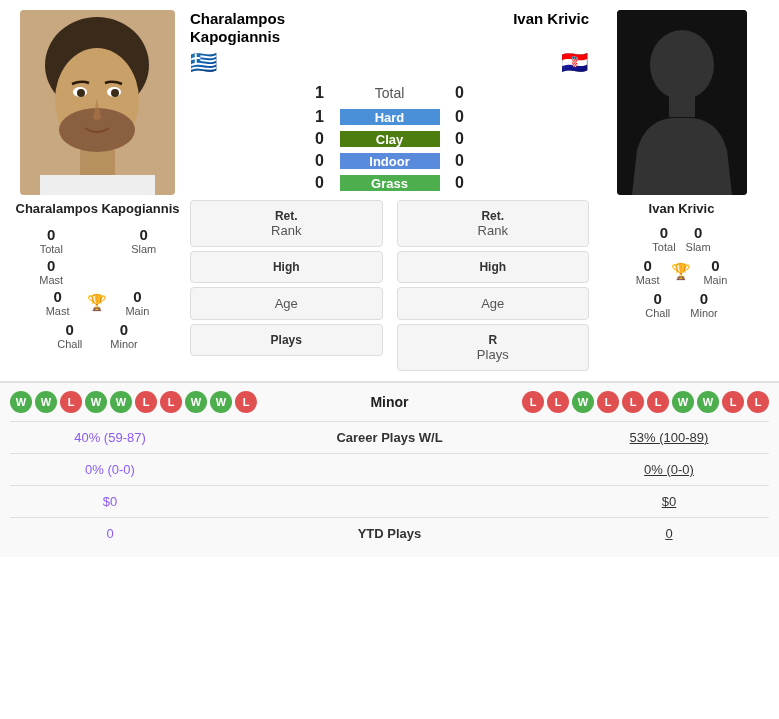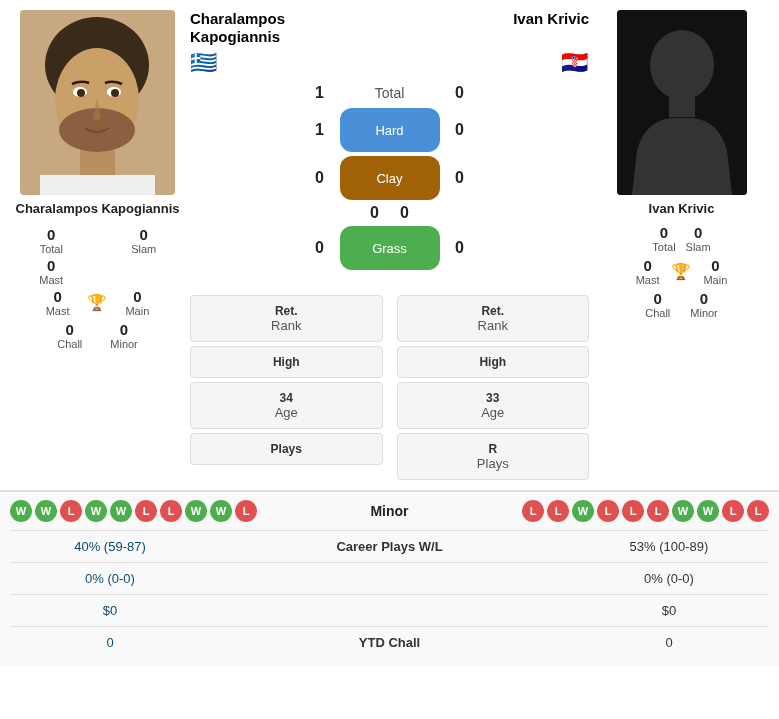--- a/index.html
+++ b/index.html
@@ -112,32 +112,32 @@
     .score-num {
       font-size: 16px;
       font-weight: bold;
       color: #222;
       width: 20px;
       text-align: center;
     }
 
     .surface-badge {
       width: 100px;
-      height: 44px;
-      border-radius: 12px;
+      height: 16px;
+      border-radius: 0;
       display: flex;
       align-items: center;
       justify-content: center;
       font-size: 13px;
-      font-weight: normal;
+      font-weight: bold;
       color: #fff;
     }
 
     .surface-hard { background: #4a90d9; }
-    .surface-clay { background: #a16207; }
+    .surface-clay { background: #4d7c0f; }
     .surface-indoor { background: #5a8adc; }
     .surface-grass { background: #4cae4c; }
 
     
     .total-row {
       display: flex;
       align-items: center;
       justify-content: center;
       gap: 10px;
       margin-bottom: 6px;
@@ -241,38 +241,39 @@
     .stat-row {
       display: flex;
       align-items: center;
       justify-content: space-between;
       padding: 8px 0;
       border-top: 1px solid #e0e0e0;
     }
 
     .stat-left-val {
       font-size: 13px;
-      color: #0c4a6e;
+      color: #8b5cf6;
       width: 200px;
       text-align: center;
     }
 
     .stat-center-label {
       font-size: 13px;
       font-weight: bold;
       color: #333;
       width: 180px;
       text-align: center;
     }
 
     .stat-right-val {
       font-size: 13px;
       color: #333;
       width: 200px;
       text-align: center;
+      text-decoration: underline;
     }
   </style>
 </head>
 <body>
 
 <div class="main-container">
 
   <div class="top-section">
 
     <div class="player-left">
@@ -373,59 +374,58 @@
         </div>
 
         <div class="surface-row">
           <span class="score-num">0</span>
           <div class="surface-badge surface-clay">Clay</div>
           <span class="score-num">0</span>
         </div>
 
         <div class="surface-row">
           <span class="score-num">0</span>
+          <div class="surface-badge surface-indoor">Indoor</div>
           <span class="score-num">0</span>
         </div>
 
         <div class="surface-row">
           <span class="score-num">0</span>
           <div class="surface-badge surface-grass">Grass</div>
           <span class="score-num">0</span>
         </div>
       </div>
 
-      <div style="display:flex; width:100%; gap:14px; margin-top:25px;">
+      <div style="display:flex; width:100%; gap:14px; margin-top:8px;">
 
         <div style="display:flex; flex-direction:column; gap:4px; flex:1;">
           <div class="info-box">
             <div class="info-box-title">Ret.</div>
             <div class="info-box-value">Rank</div>
           </div>
           <div class="info-box">
             <div class="info-box-title">High</div>
           </div>
           <div class="info-box">
-            <div class="info-box-title">34</div>
             <div class="info-box-value">Age</div>
           </div>
           <div class="info-box">
             <div class="info-box-title">Plays</div>
           </div>
         </div>
 
         <div style="display:flex; flex-direction:column; gap:4px; flex:1;">
           <div class="info-box">
             <div class="info-box-title">Ret.</div>
             <div class="info-box-value">Rank</div>
           </div>
           <div class="info-box">
             <div class="info-box-title">High</div>
           </div>
           <div class="info-box">
-            <div class="info-box-title">33</div>
             <div class="info-box-value">Age</div>
           </div>
           <div class="info-box">
             <div class="info-box-title">R</div>
             <div class="info-box-value">Plays</div>
           </div>
         </div>
       </div>
     </div>
 
@@ -519,18 +519,18 @@
         <div class="stat-row">
           <div class="stat-left-val">0% (0-0)</div>
           <div class="stat-right-val">0% (0-0)</div>
         </div>
         <div class="stat-row">
           <div class="stat-left-val">$0</div>
           <div class="stat-right-val">$0</div>
         </div>
         <div class="stat-row">
           <div class="stat-left-val">0</div>
-          <div class="stat-center-label">YTD Chall</div>
+          <div class="stat-center-label">YTD Plays</div>
           <div class="stat-right-val">0</div>
         </div>
       </div>
   </div>
 </div>
 
 </body></html>

